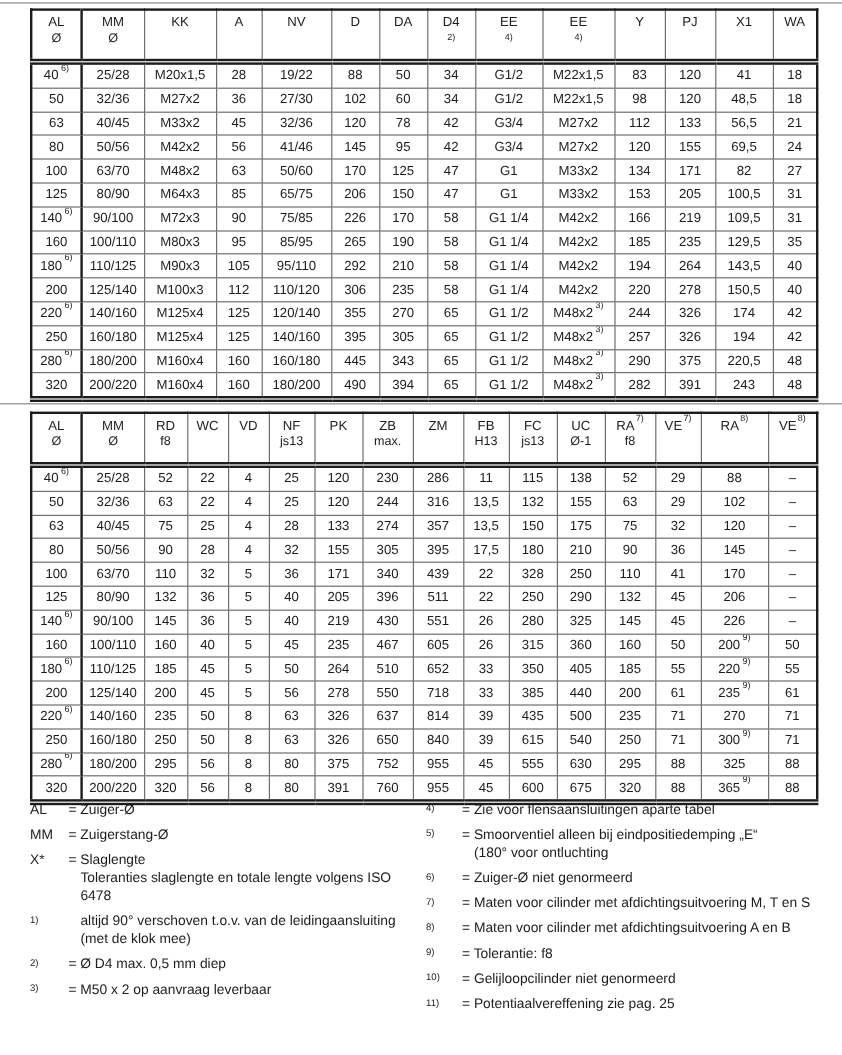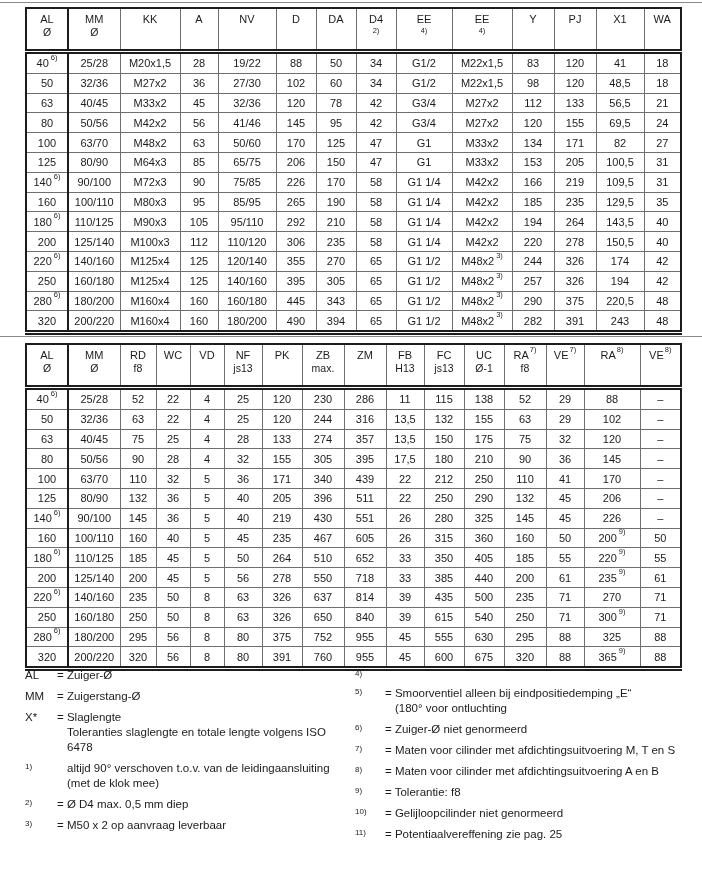--- a/index.html
+++ b/index.html
@@ -511,21 +511,21 @@
         <td>100</td>
         <td>63/70</td>
         <td>110</td>
         <td>32</td>
         <td>5</td>
         <td>36</td>
         <td>171</td>
         <td>340</td>
         <td>439</td>
         <td>22</td>
-        <td>212</td>
+        <td>328</td>
         <td>250</td>
         <td>110</td>
         <td>41</td>
         <td>170</td>
         <td>–</td>
       </tr>
       <tr>
         <td>125</td>
         <td>80/90</td>
         <td>132</td>
@@ -727,20 +727,21 @@
       <span class="fn-marker fn-sup">3)</span>
       <div class="fn-body">
         <div class="fn-line">= M50 x 2 op aanvraag leverbaar</div>
       </div>
     </div>
   </div>
 <div id="fn-right" class="footnotes">
     <div class="fn-item">
       <span class="fn-marker fn-sup">4)</span>
       <div class="fn-body">
+        <div class="fn-line">= Zie voor flensaansluitingen aparte tabel</div>
       </div>
     </div>
     <div class="fn-item">
       <span class="fn-marker fn-sup">5)</span>
       <div class="fn-body">
         <div class="fn-line">= Smoorventiel alleen bij eindpositiedemping „E“</div>
         <div class="fn-line fn-cont">(180° voor ontluchting</div>
       </div>
     </div>
     <div class="fn-item">

